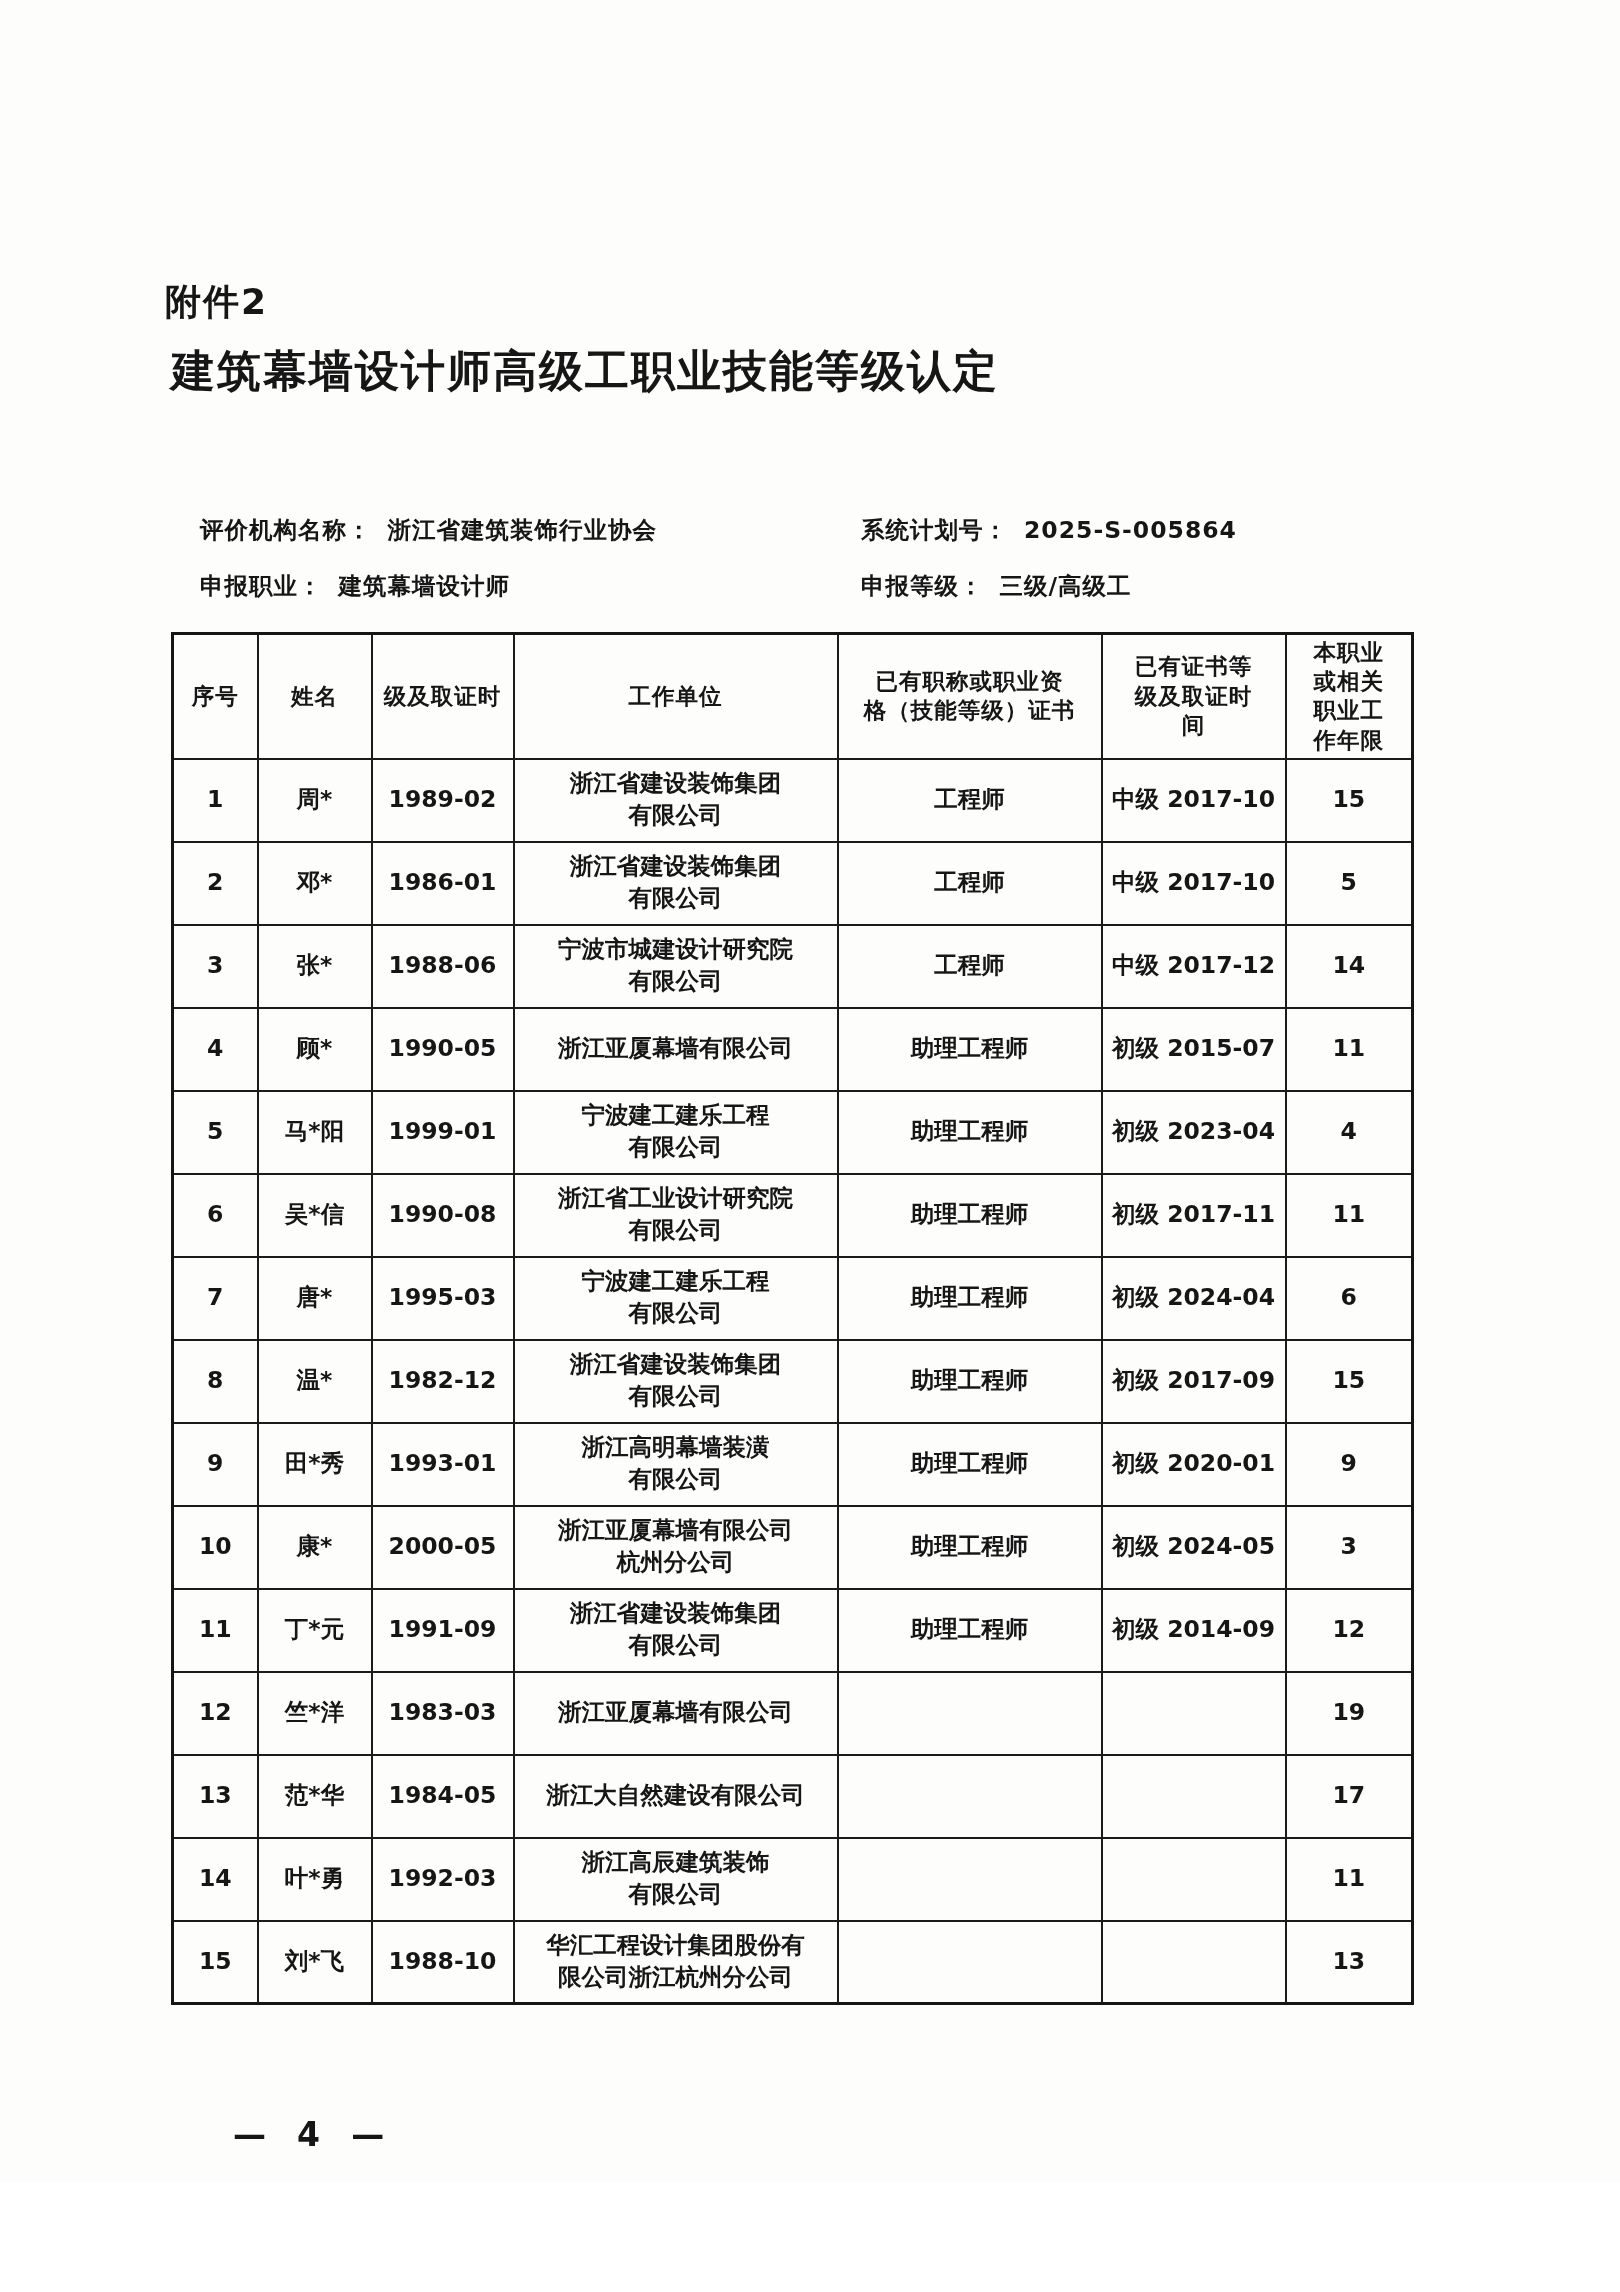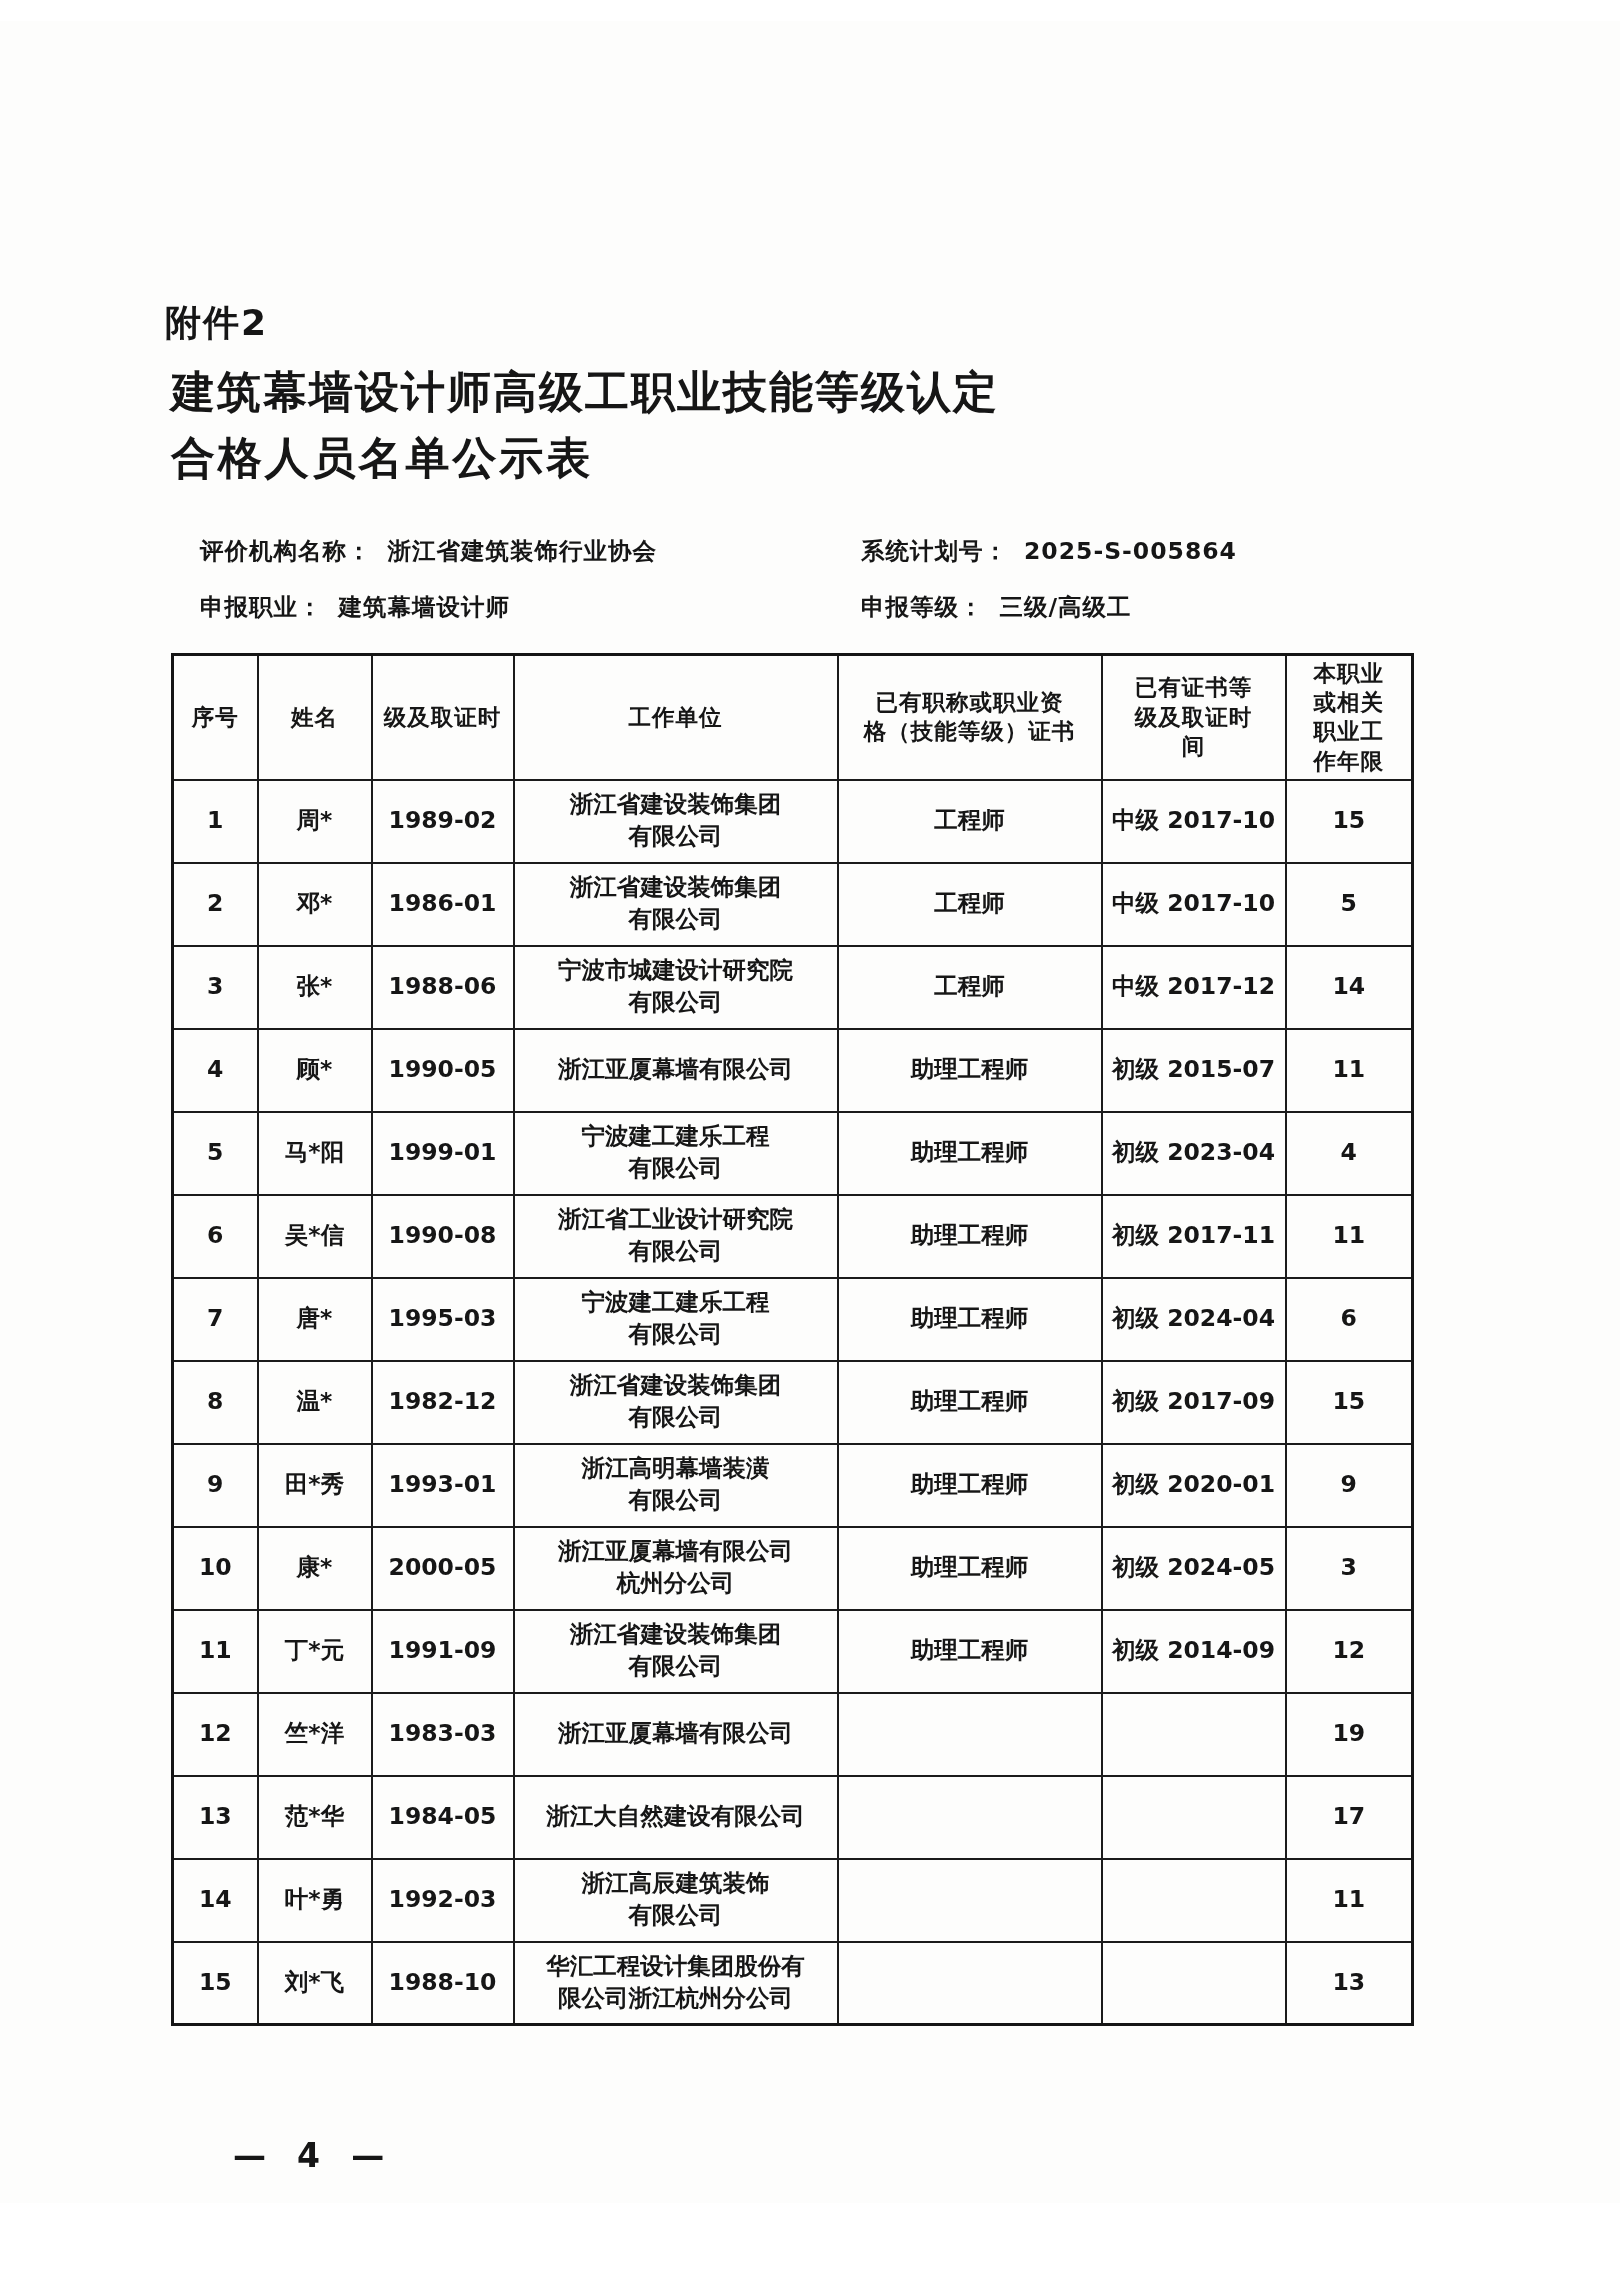--- a/index.html
+++ b/index.html
@@ -9,21 +9,20 @@
     background: #ffffff;
     font-family: "DejaVu Sans", "Liberation Sans", sans-serif;
     color: #161616;
   }
   .page {
     position: relative;
     width: 1620px;
     height: 2182px;
     background: #fdfdfc;
     overflow: hidden;
-    margin-top: 21px;
   }
   .attachment-label {
     position: absolute;
     left: 165px;
     top: 278px;
     font-size: 36px;
     font-weight: 700;
     letter-spacing: 2px;
   }
   .title-wrap {
@@ -109,21 +108,20 @@
 </style>
 </head>
 <body>
 
 <div class="page">
 
   <div class="attachment-label">附件2</div>
 
   <div class="title-wrap">
     <div class="title-line1">建筑幕墙设计师高级工职业技能等级认定</div>
-    <div class="title-line2">合格人员名单公示表</div>
   </div>
 
   <div class="meta-row meta-row1">
     <span class="meta-left">
       <span class="meta-label">评价机构名称：</span>
       <span class="meta-value">浙江省建筑装饰行业协会</span>
     </span>
     <span class="meta-right">
       <span class="meta-label">系统计划号：</span>
       <span class="meta-value">2025-S-005864</span>

